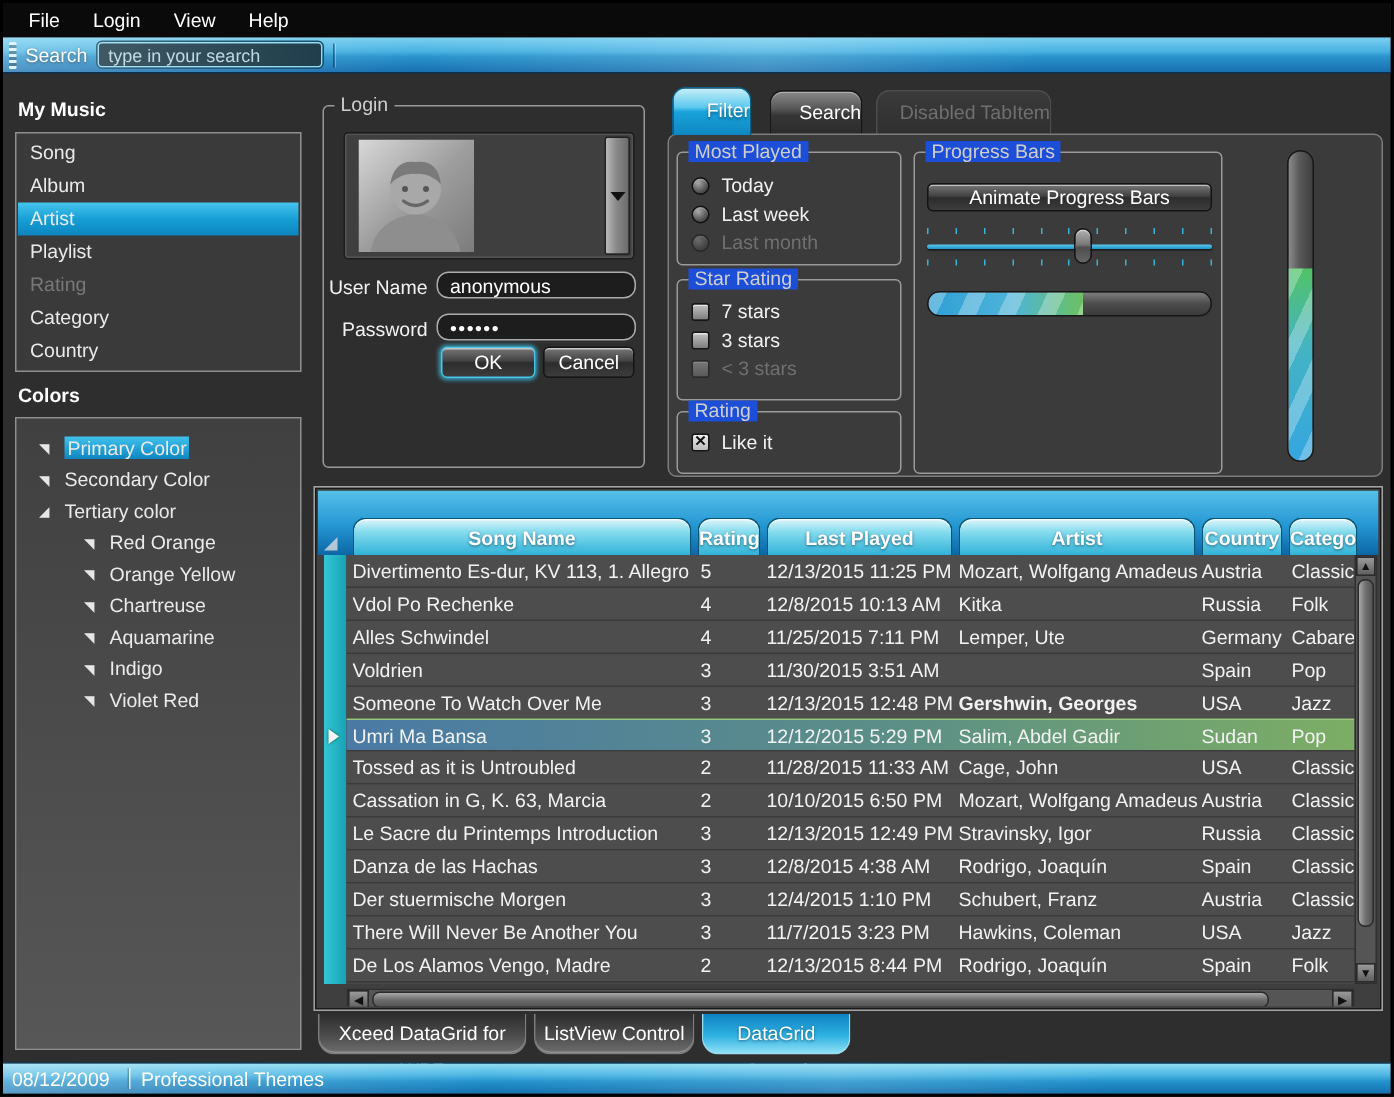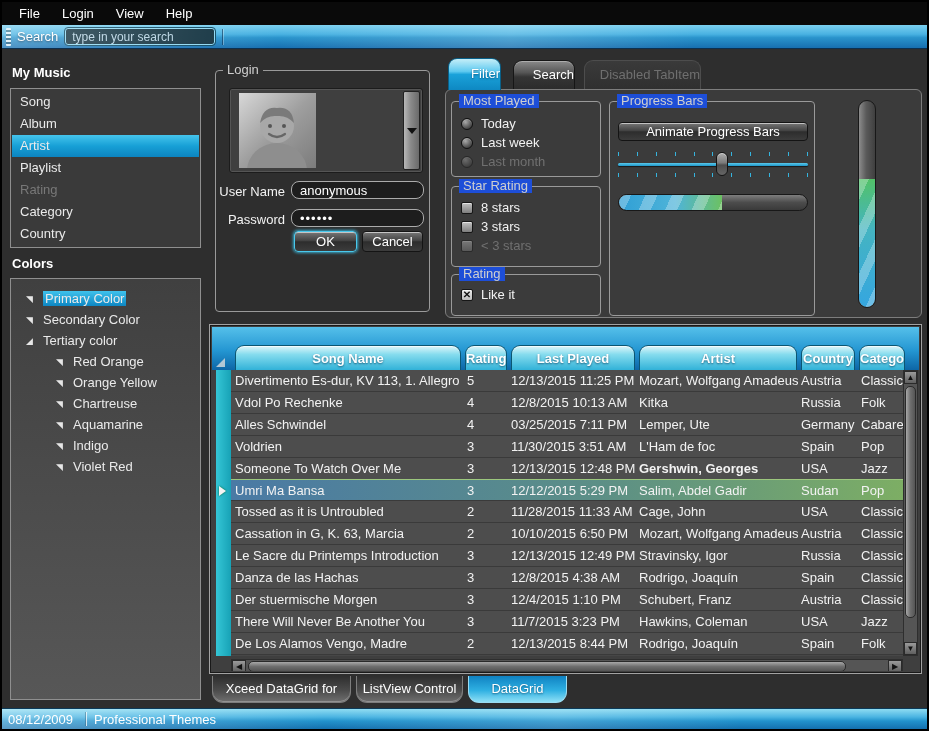--- a/index.html
+++ b/index.html
@@ -263,21 +263,21 @@
             <span class="radio"></span>
             <span>Last month</span>
           </div>
         </div>
     </div>
     <div class="groupbox on-panel" style="left:5px;top:96px;width:150px;height:81px;">
       <span class="legend">Star Rating</span>
       <div id="starrating-opts" style="padding-top:11px;">
           <div class="opt-row">
             <span class="checkbox"></span>
-            <span>8 stars</span>
+            <span>7 stars</span>
           </div>
           <div class="opt-row">
             <span class="checkbox"></span>
             <span>3 stars</span>
           </div>
           <div class="opt-row disabled">
             <span class="checkbox"></span>
             <span>&lt; 3 stars</span>
           </div>
         </div>
@@ -363,30 +363,29 @@
             <div class="cell" style="left: 4px; width: 228px;">Vdol Po Rechenke</div>
             <div class="cell" style="left: 236px; width: 38px;">4</div>
             <div class="cell" style="left: 280px; width: 128px;">12/8/2015 10:13 AM</div>
             <div class="cell" style="left: 408px; width: 162px;">Kitka</div>
             <div class="cell" style="left: 570px; width: 58px;">Russia</div>
             <div class="cell" style="left: 630px; width: 42px;">Folk</div>
           </div>
           <div class="grid-row">
             <div class="cell" style="left: 4px; width: 228px;">Alles Schwindel</div>
             <div class="cell" style="left: 236px; width: 38px;">4</div>
-            <div class="cell" style="left: 280px; width: 128px;">03/25/2015 7:11 PM</div>
+            <div class="cell" style="left: 280px; width: 128px;">11/25/2015 7:11 PM</div>
             <div class="cell" style="left: 408px; width: 162px;">Lemper, Ute</div>
             <div class="cell" style="left: 570px; width: 58px;">Germany</div>
             <div class="cell" style="left: 630px; width: 42px;">Cabaret</div>
           </div>
           <div class="grid-row">
             <div class="cell" style="left: 4px; width: 228px;">Voldrien</div>
             <div class="cell" style="left: 236px; width: 38px;">3</div>
             <div class="cell" style="left: 280px; width: 128px;">11/30/2015 3:51 AM</div>
-            <div class="cell" style="left: 408px; width: 162px;">L'Ham de foc</div>
             <div class="cell" style="left: 570px; width: 58px;">Spain</div>
             <div class="cell" style="left: 630px; width: 42px;">Pop</div>
           </div>
           <div class="grid-row">
             <div class="cell" style="left: 4px; width: 228px;">Someone To Watch Over Me</div>
             <div class="cell" style="left: 236px; width: 38px;">3</div>
             <div class="cell" style="left: 280px; width: 128px;">12/13/2015 12:48 PM</div>
             <div class="cell" style="left: 408px; width: 162px; font-weight: bold;">Gershwin, Georges</div>
             <div class="cell" style="left: 570px; width: 58px;">USA</div>
             <div class="cell" style="left: 630px; width: 42px;">Jazz</div>

